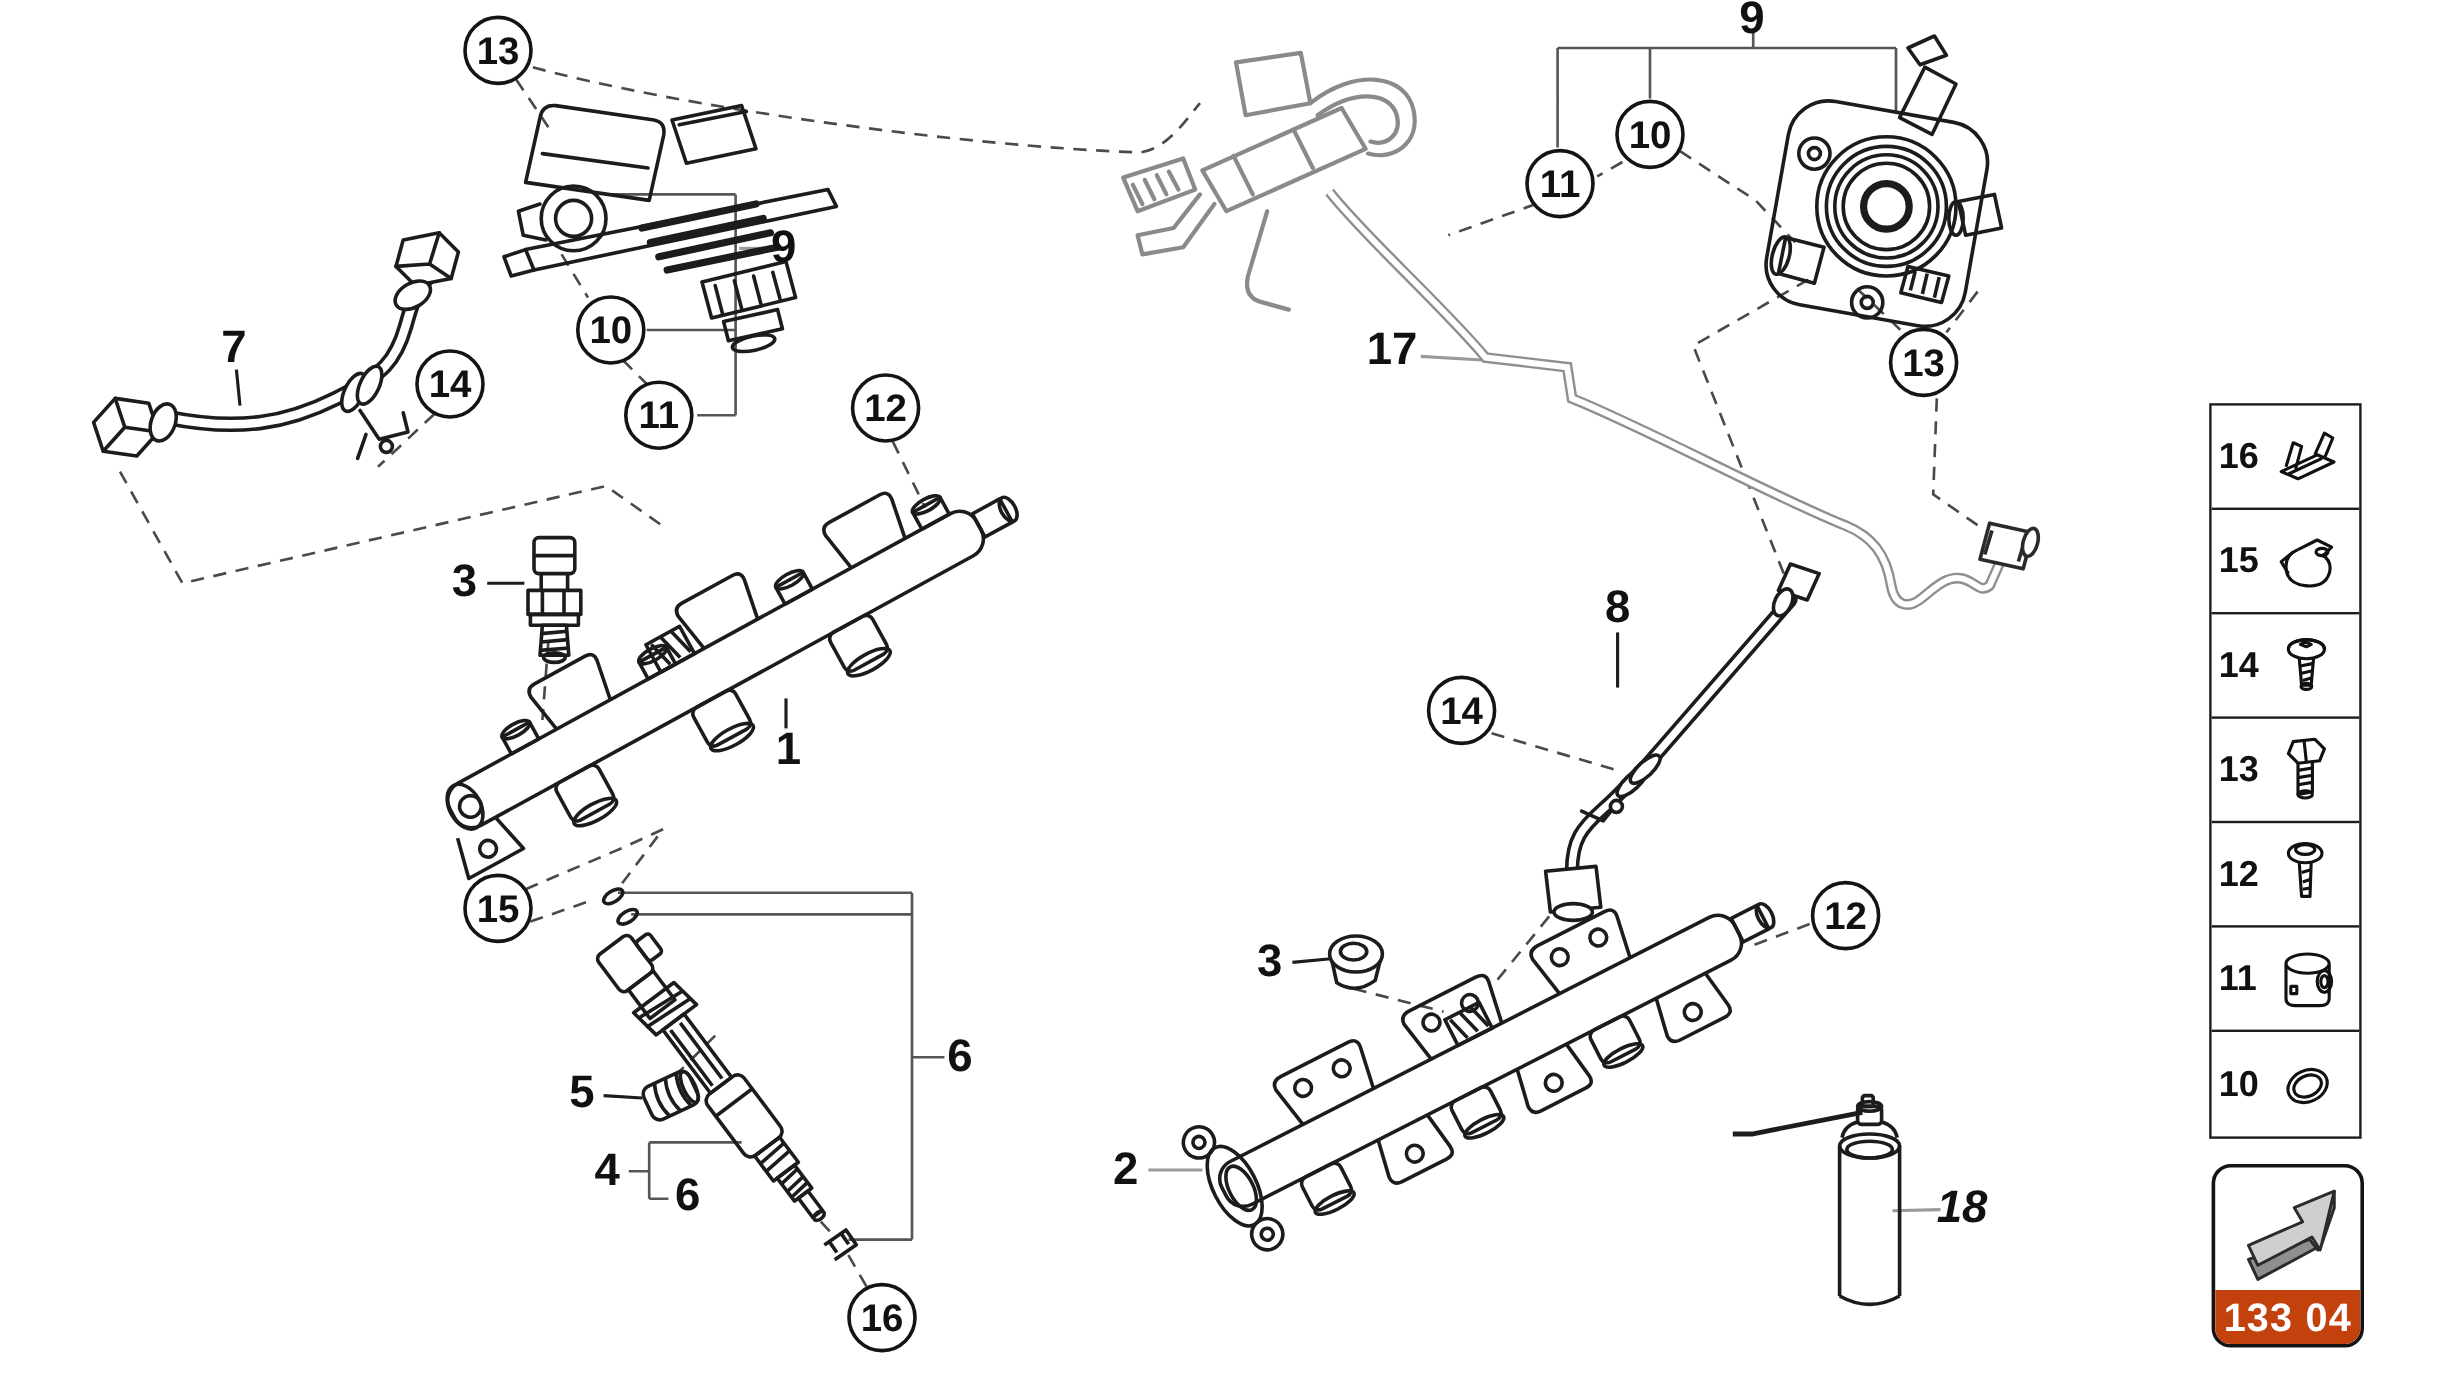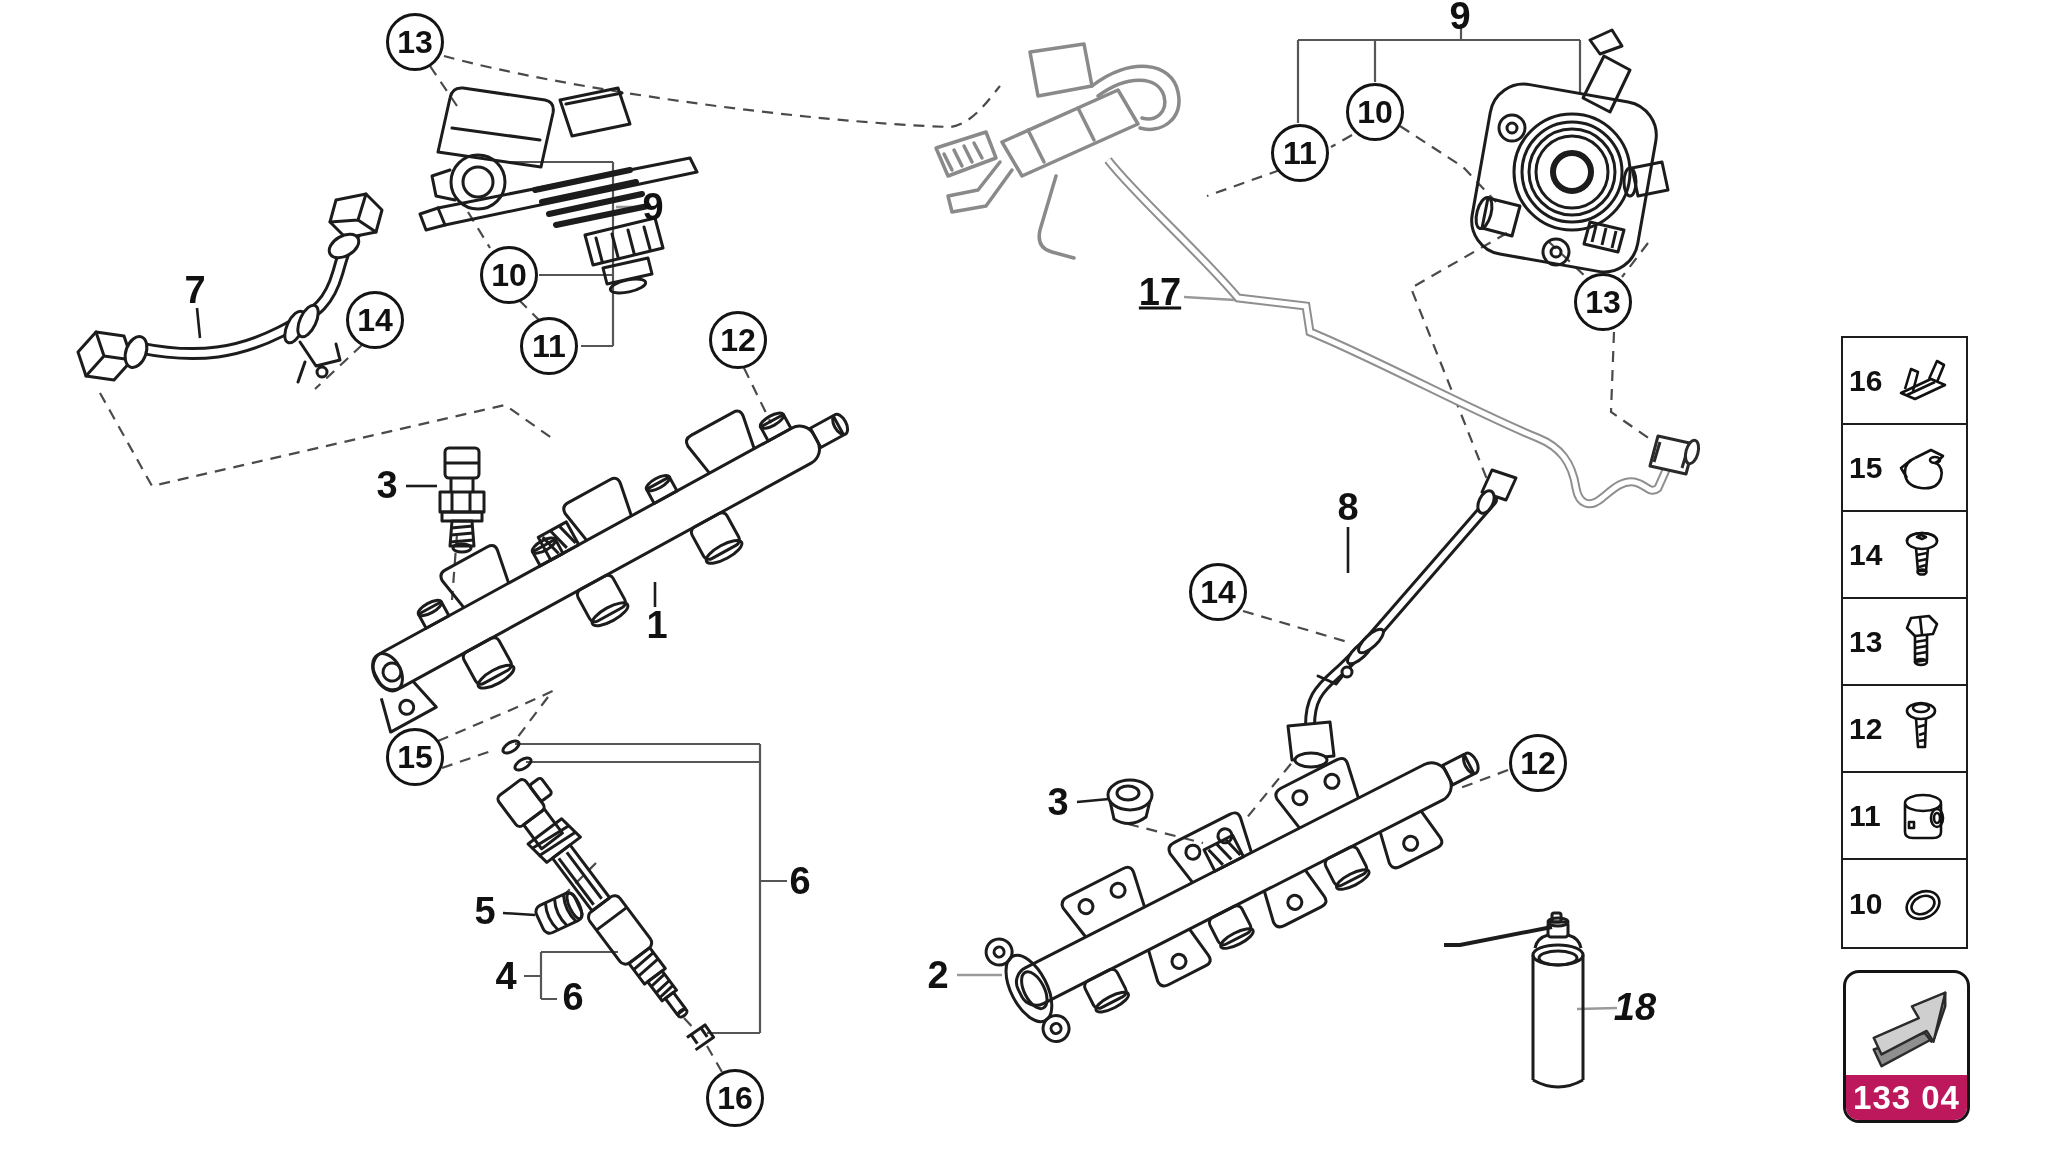--- a/index.html
+++ b/index.html
@@ -14,21 +14,21 @@
           color:#111;z-index:5;white-space:nowrap;}
   .legend{position:absolute;left:1841px;top:336px;width:127px;background:#fff;
           border:2.5px solid #1d1d1d;z-index:6;box-sizing:border-box;}
   .lrow{height:87px;border-bottom:2.5px solid #1d1d1d;display:flex;align-items:center;box-sizing:border-box;}
   .lrow:last-child{border-bottom:none;}
   .lnum{font:700 30px "Liberation Sans",sans-serif;color:#111;padding-left:6px;width:42px;flex:none;}
   .licon{width:64px;height:64px;flex:none;}
   .navbox{position:absolute;left:1843px;top:970px;width:127px;height:153px;border:3px solid #141414;
           border-radius:16px;background:#fff;overflow:hidden;z-index:6;box-sizing:border-box;}
   .navarrow{position:absolute;left:6px;top:4px;width:112px;height:98px;}
-  .navcode{position:absolute;left:0;bottom:0;width:100%;height:45px;background:#be185d;color:#fff;
+  .navcode{position:absolute;left:0;bottom:0;width:100%;height:45px;background:#c2410c;color:#fff;
            display:flex;align-items:center;justify-content:center;
            font:700 33px "Liberation Sans",sans-serif;letter-spacing:1px;}
 </style>
 </head>
 <body>
 
 <div id="stage">
 
 <svg id="art" width="2048" height="1160" viewBox="0 0 2048 1160">
 
@@ -382,21 +382,21 @@
       <div class="balloon" style="left: 1218px; top: 592px;">14</div>
       <div class="balloon" style="left: 1538px; top: 763px;">12</div>
       <div class="plabel" style="left: 653px; top: 207px;">9</div>
       <div class="plabel" style="left: 195px; top: 290px;">7</div>
       <div class="plabel" style="left: 387px; top: 485px;">3</div>
       <div class="plabel" style="left: 657px; top: 625px;">1</div>
       <div class="plabel" style="left: 485px; top: 911px;">5</div>
       <div class="plabel" style="left: 506px; top: 976px;">4</div>
       <div class="plabel" style="left: 573px; top: 997px;">6</div>
       <div class="plabel" style="left: 800px; top: 881px;">6</div>
-      <div class="plabel" style="left: 1160px; top: 292px; text-decoration: underline;">17</div>
+      <div class="plabel" style="left: 1160px; top: 292px;">17</div>
       <div class="plabel" style="left: 1348px; top: 507px;">8</div>
       <div class="plabel" style="left: 1058px; top: 802px;">3</div>
       <div class="plabel" style="left: 938px; top: 975px;">2</div>
       <div class="plabel" style="left: 1635px; top: 1007px; font-style: italic;">18</div>
       <div class="plabel" style="left: 1460px; top: 16px;">9</div>
     </div>
 
   <aside class="legend">
       <div class="lrow">
         <span class="lnum">16</span>

